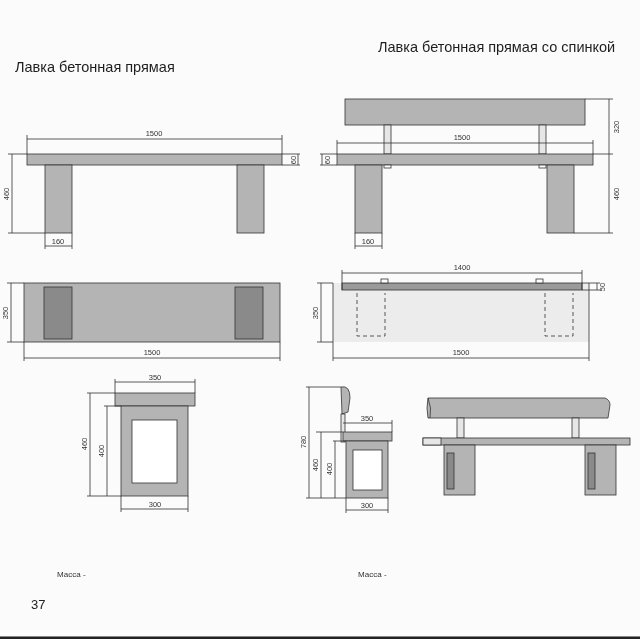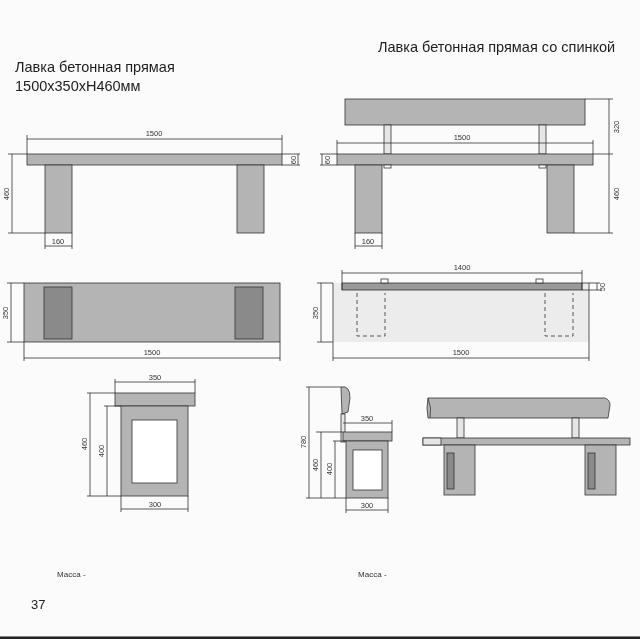--- a/index.html
+++ b/index.html
@@ -10,21 +10,20 @@
   .dim{font-family:"Liberation Sans",sans-serif;font-size:7.5px;fill:#333;}
   .mass{position:absolute;font-size:8px;color:#333;margin-left:25px;}
   .pagenum{position:absolute;left:31px;top:597px;font-size:13px;color:#222;}
   .bottom-bar{position:absolute;left:0;top:636px;width:640px;height:3px;background:#222;border-top:1px solid #888;}
 </style>
 </head>
 <body>
 
 <div class="title" style="left:15px;top:38px;margin-top:20px;">
   <div>Лавка бетонная прямая</div>
-  <div>1500x350xH460мм</div>
 </div>
 <div class="title" style="left:347px;top:38px;margin-left:31px;">
   <div>Лавка бетонная прямая со спинкой</div>
 </div>
 
 <svg width="640" height="639" viewBox="0 0 640 639">
   <g stroke="#333" stroke-width="0.8" fill="none">
 
   <g>
     <rect x="27" y="154" width="255" height="11" fill="#b4b4b4"></rect>

